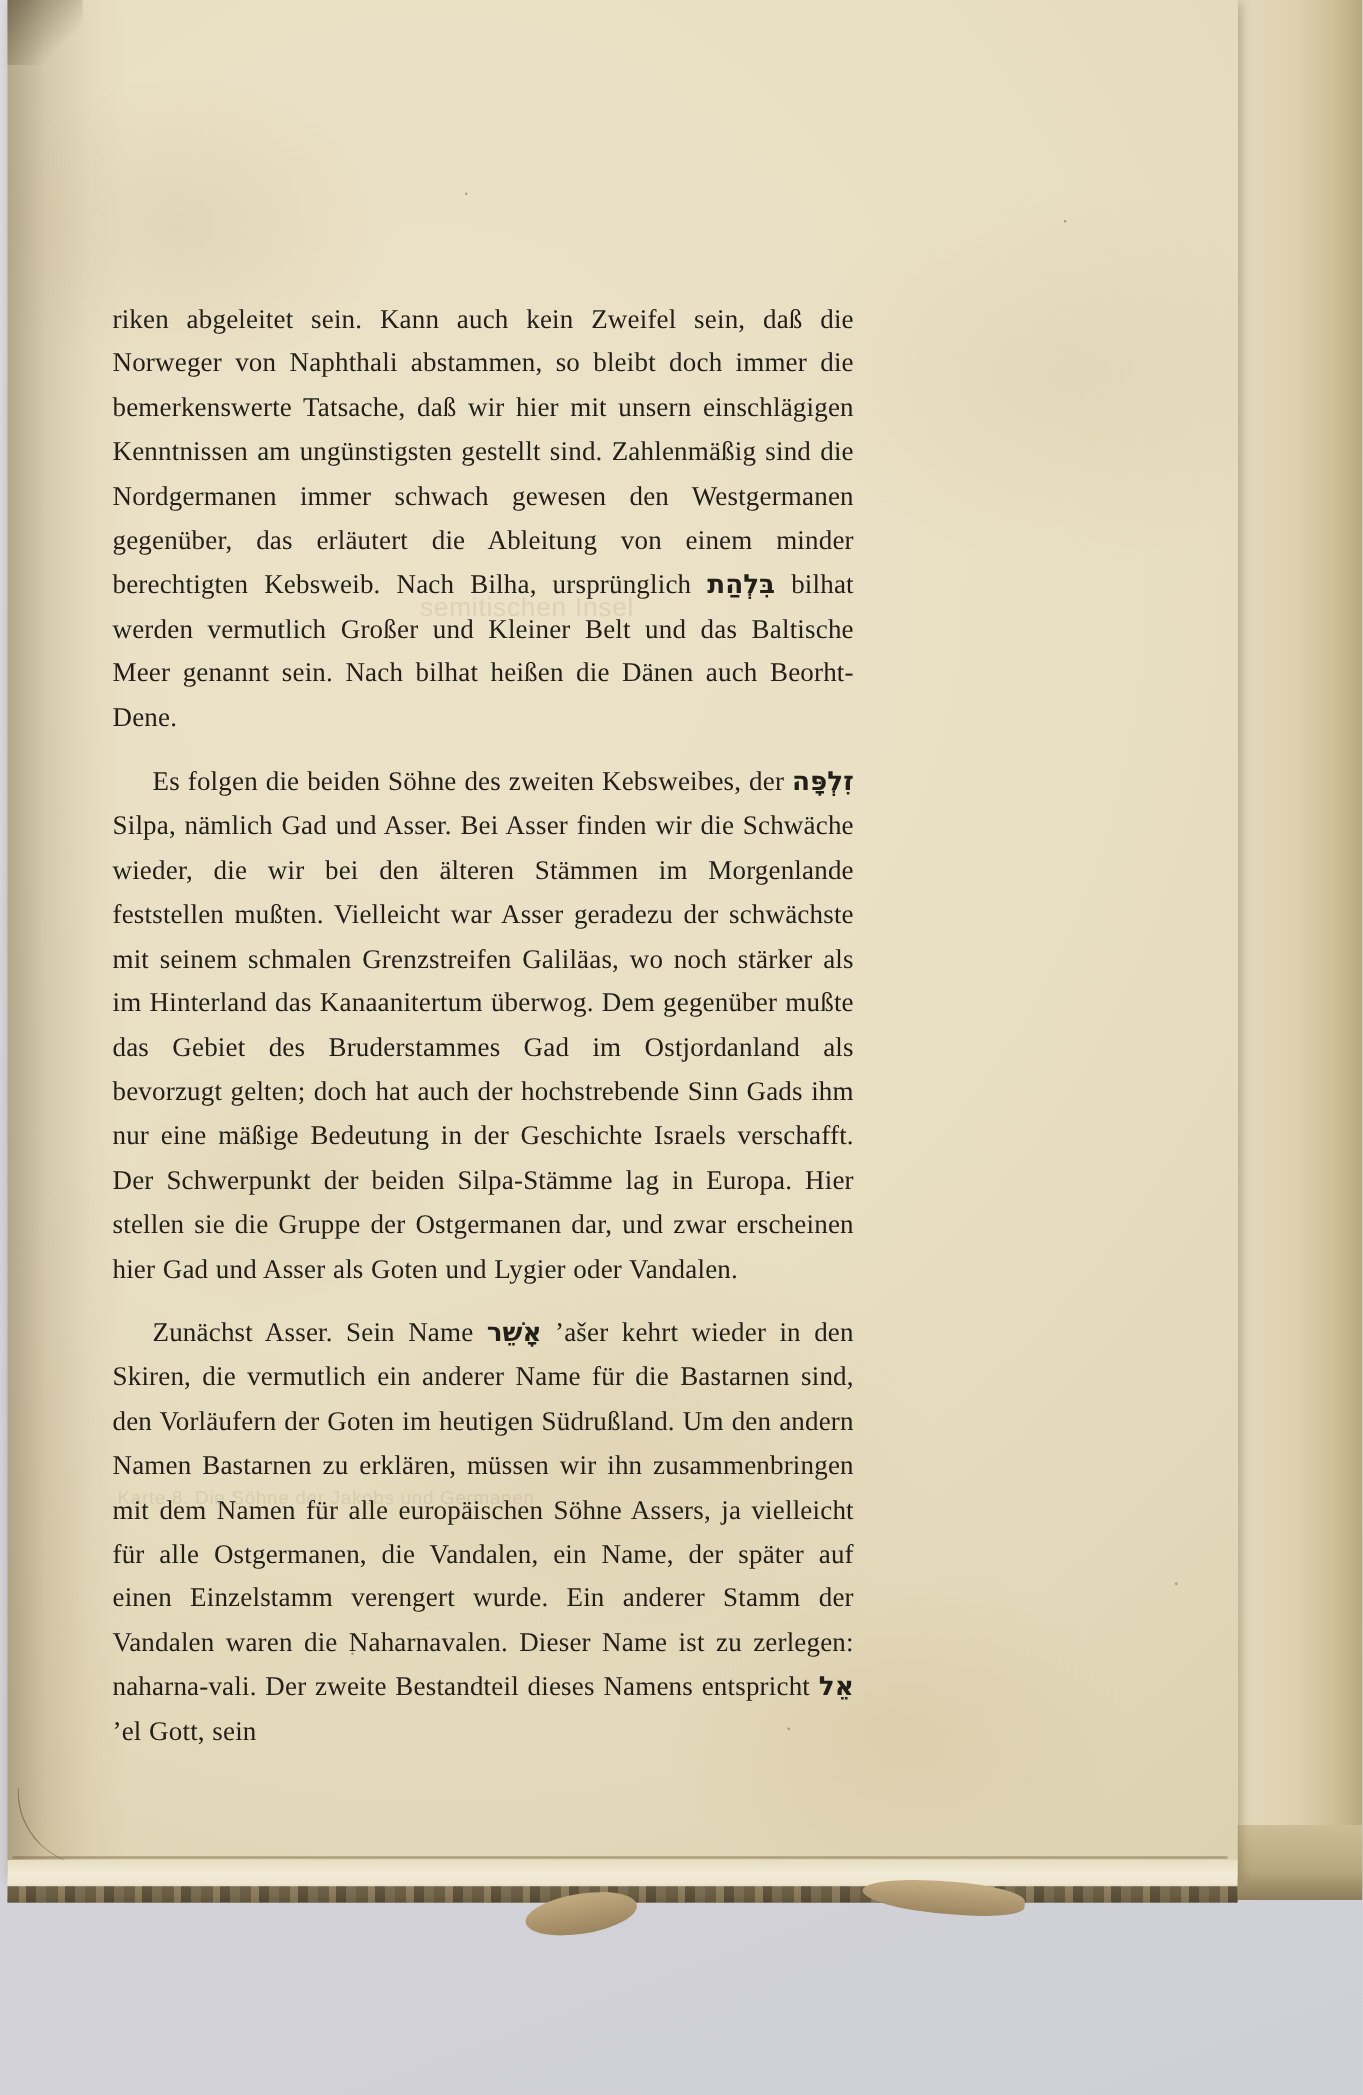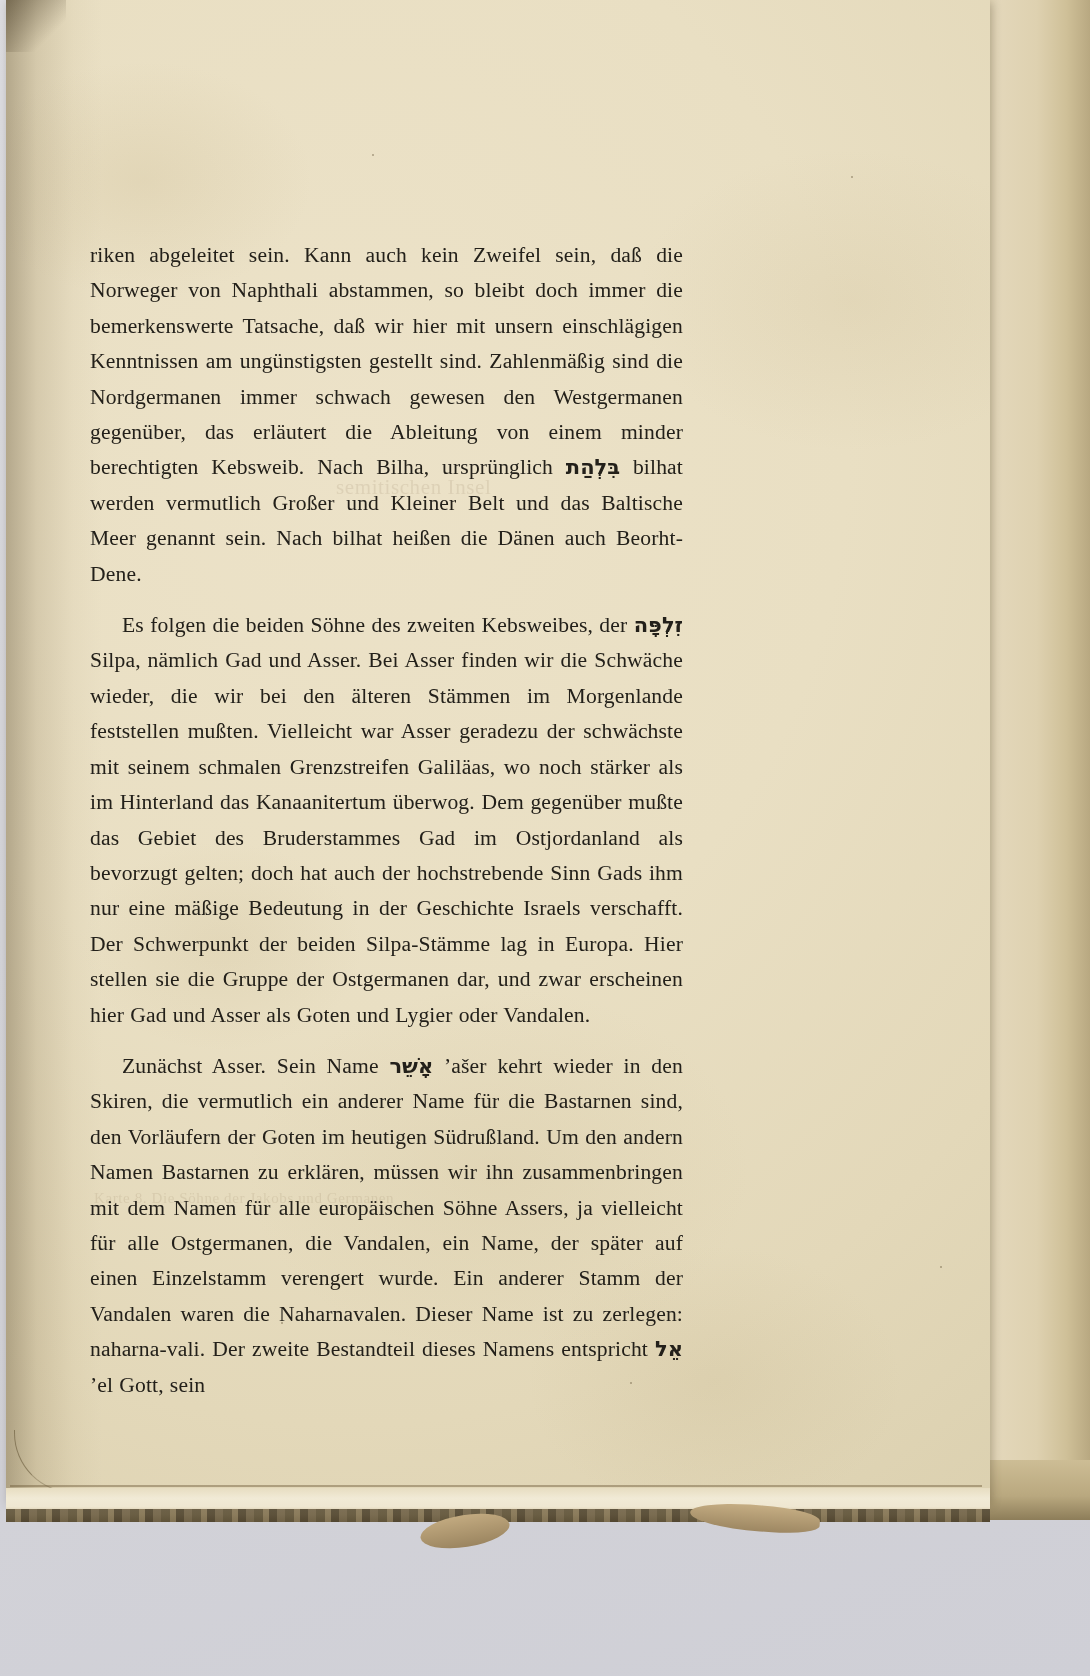--- a/index.html
+++ b/index.html
@@ -78,21 +78,21 @@
     left: 0; top: 0;
     width: 60px; height: 52px;
     background: linear-gradient(135deg, rgba(70,58,36,0.55), rgba(0,0,0,0) 72%);
     pointer-events: none;
   }
   
   .showthrough {
     position: absolute;
     pointer-events: none;
     color: rgba(120,104,66,0.13);
-    font-family: Liberation Serif, serif;
+    font-family: Liberation Sans, sans-serif;
     letter-spacing: 0.6px;
   }
 
   
   .text-block {
     position: absolute;
     left: 68px;
     top: 222px;
     width: 625px;
   }

